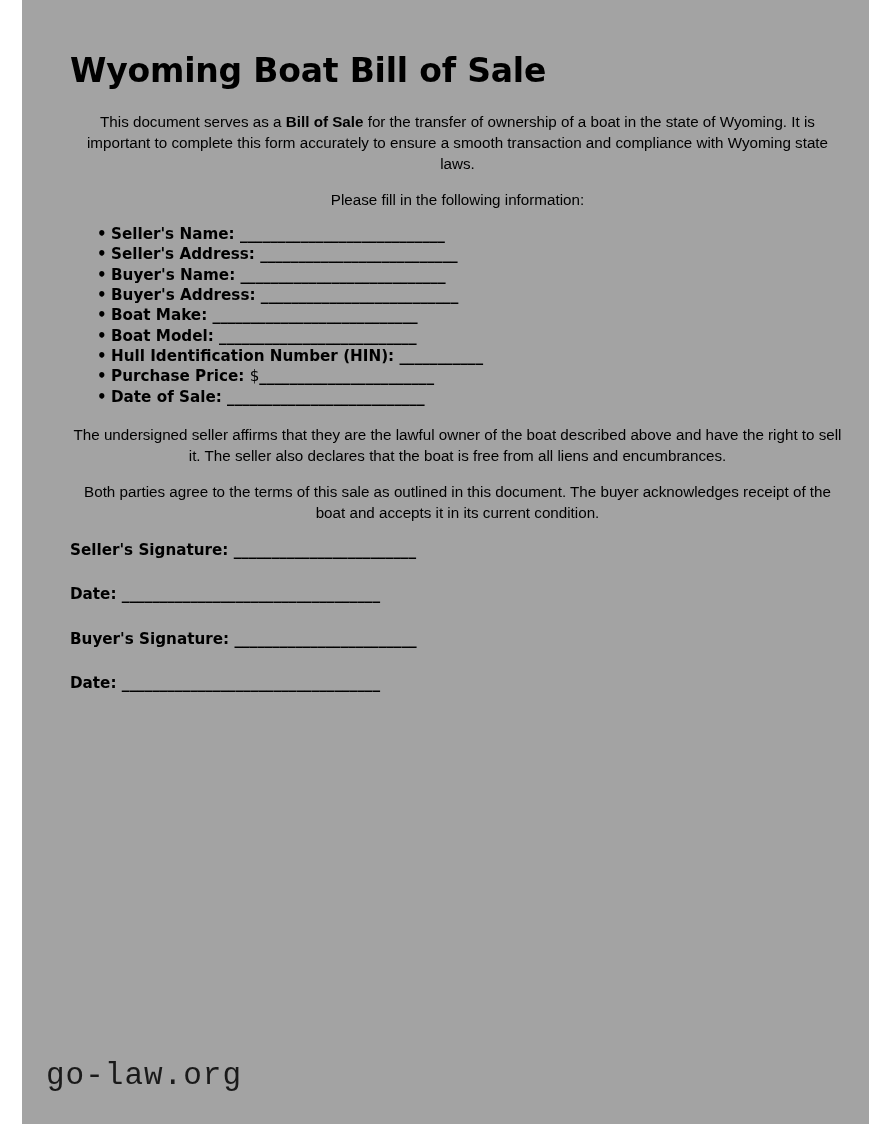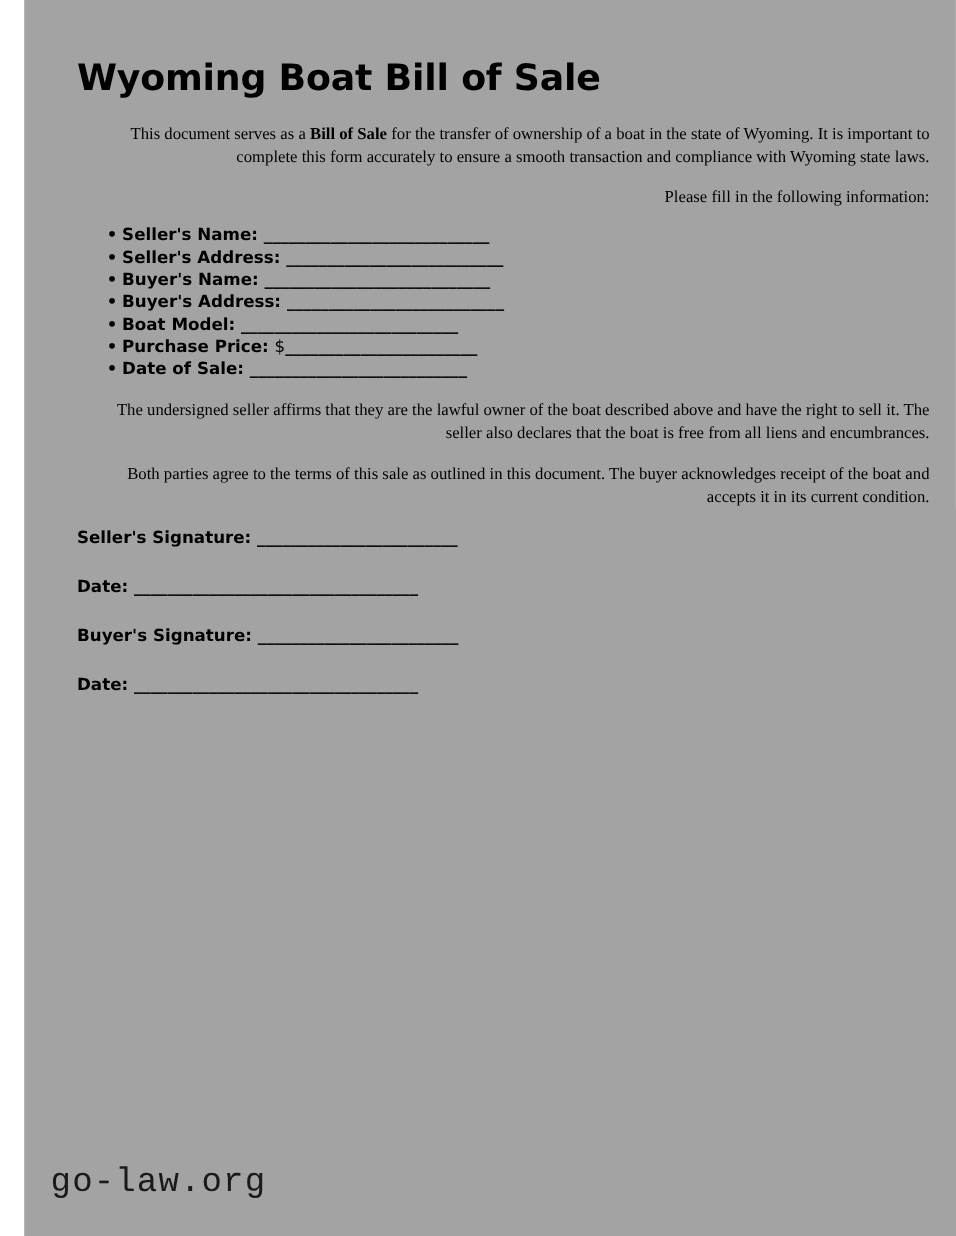--- a/index.html
+++ b/index.html
@@ -35,27 +35,27 @@
     font-size: 33px;
     font-weight: bold;
     letter-spacing: -0.2px;
     line-height: 1.15;
     margin: 0 0 22px 0;
     padding: 0;
     color: #000;
   }
 
   p.para {
-    font-family: Liberation Serif, serif;
+    font-family: Liberation Sans, sans-serif;
     font-size: 15.2px;
     line-height: 20.8px;
     margin: 0 0 16px 0;
     padding: 0;
     color: #000;
-    text-align: right;
+    text-align: center;
   }
   p.para b, p.para strong { font-weight: bold; }
 
   p.para.tight { margin-bottom: 13px; }
 
   ul.fields {
     list-style: none;
     margin: 0 0 18px 0;
     padding: 0;
   }
@@ -125,21 +125,23 @@
 
     <p class="para"><span>This document serves as a </span><b>Bill of Sale</b><span> for the transfer of ownership of a boat in the state of Wyoming. It is important to complete this form accurately to ensure a smooth transaction and compliance with Wyoming state laws.</span></p>
 
     <p class="para tight">Please fill in the following information:</p>
 
     <ul class="fields">
       <li><span>Seller's Name:</span> <span class="nb"></span><span class="blank">___________________________</span></li>
       <li><span>Seller's Address:</span> <span class="nb"></span><span class="blank">__________________________</span></li>
       <li><span>Buyer's Name:</span> <span class="nb"></span><span class="blank">___________________________</span></li>
       <li><span>Buyer's Address:</span> <span class="nb"></span><span class="blank">__________________________</span></li>
+      <li><span>Boat Make:</span> <span class="nb"></span><span class="blank">___________________________</span></li>
       <li><span>Boat Model:</span> <span class="nb"></span><span class="blank">__________________________</span></li>
+      <li><span>Hull Identification Number (HIN):</span> <span class="nb"></span><span class="blank">___________</span></li>
       <li><span>Purchase Price:</span> <span class="nb">$</span><span class="blank">_______________________</span></li>
       <li><span>Date of Sale:</span> <span class="nb"></span><span class="blank">__________________________</span></li>
     </ul>
 
     <p class="para">The undersigned seller affirms that they are the lawful owner of the boat described above and have the right to sell it. The seller also declares that the boat is free from all liens and encumbrances.</p>
 
     <p class="para">Both parties agree to the terms of this sale as outlined in this document. The buyer acknowledges receipt of the boat and accepts it in its current condition.</p>
 
     <div class="sigline"><span>Seller's Signature:</span> <span class="blank">________________________</span></div>
 

